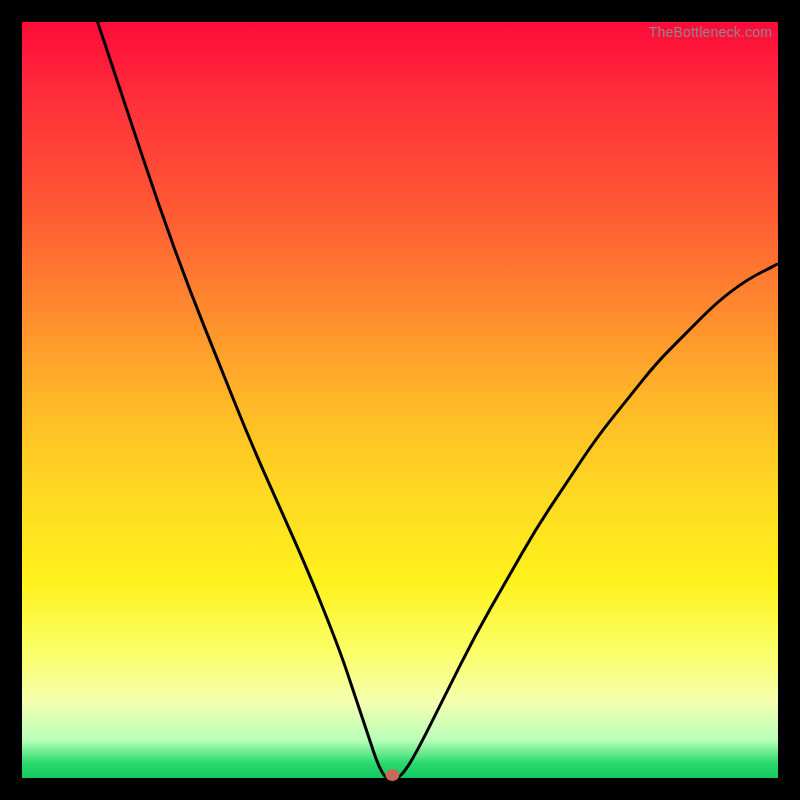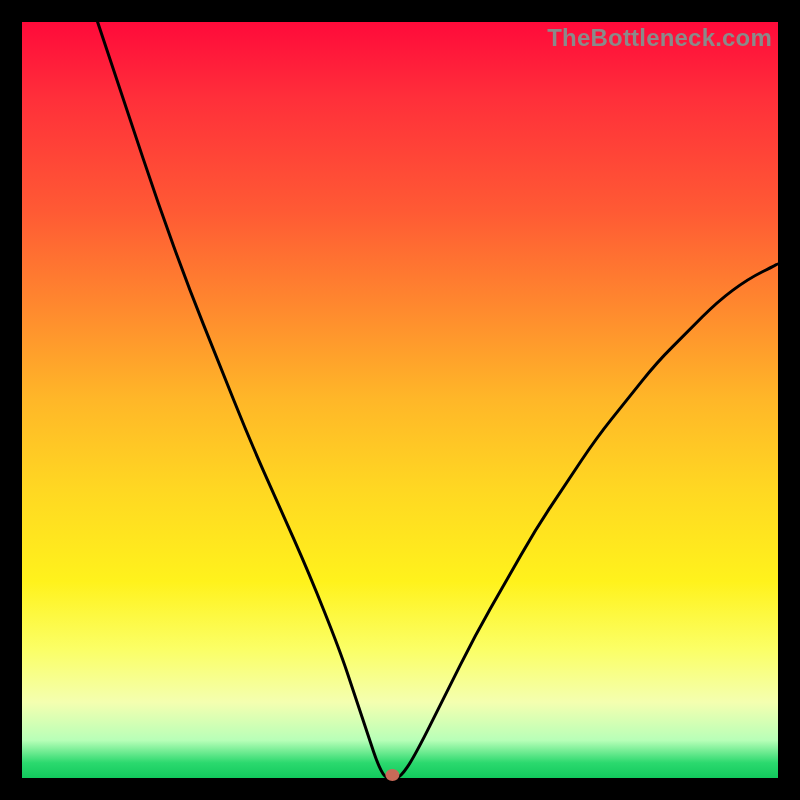--- a/index.html
+++ b/index.html
@@ -38,22 +38,22 @@
       #b8ffb8 95%,
       #2bd96e 98%,
       #12c95d 100%
     );
   }
   .watermark {
     position: absolute;
     top: 2px;
     right: 6px;
     color: #8a8a8a;
-    font-size: 24px;
-    font-weight: 700;
+    font-size: 14px;
+    font-weight: 400;
     letter-spacing: 0.2px;
     user-select: none;
   }
   svg.curve {
     position: absolute;
     left: 0;
     top: 0;
     width: 756px;
     height: 756px;
     overflow: visible;

